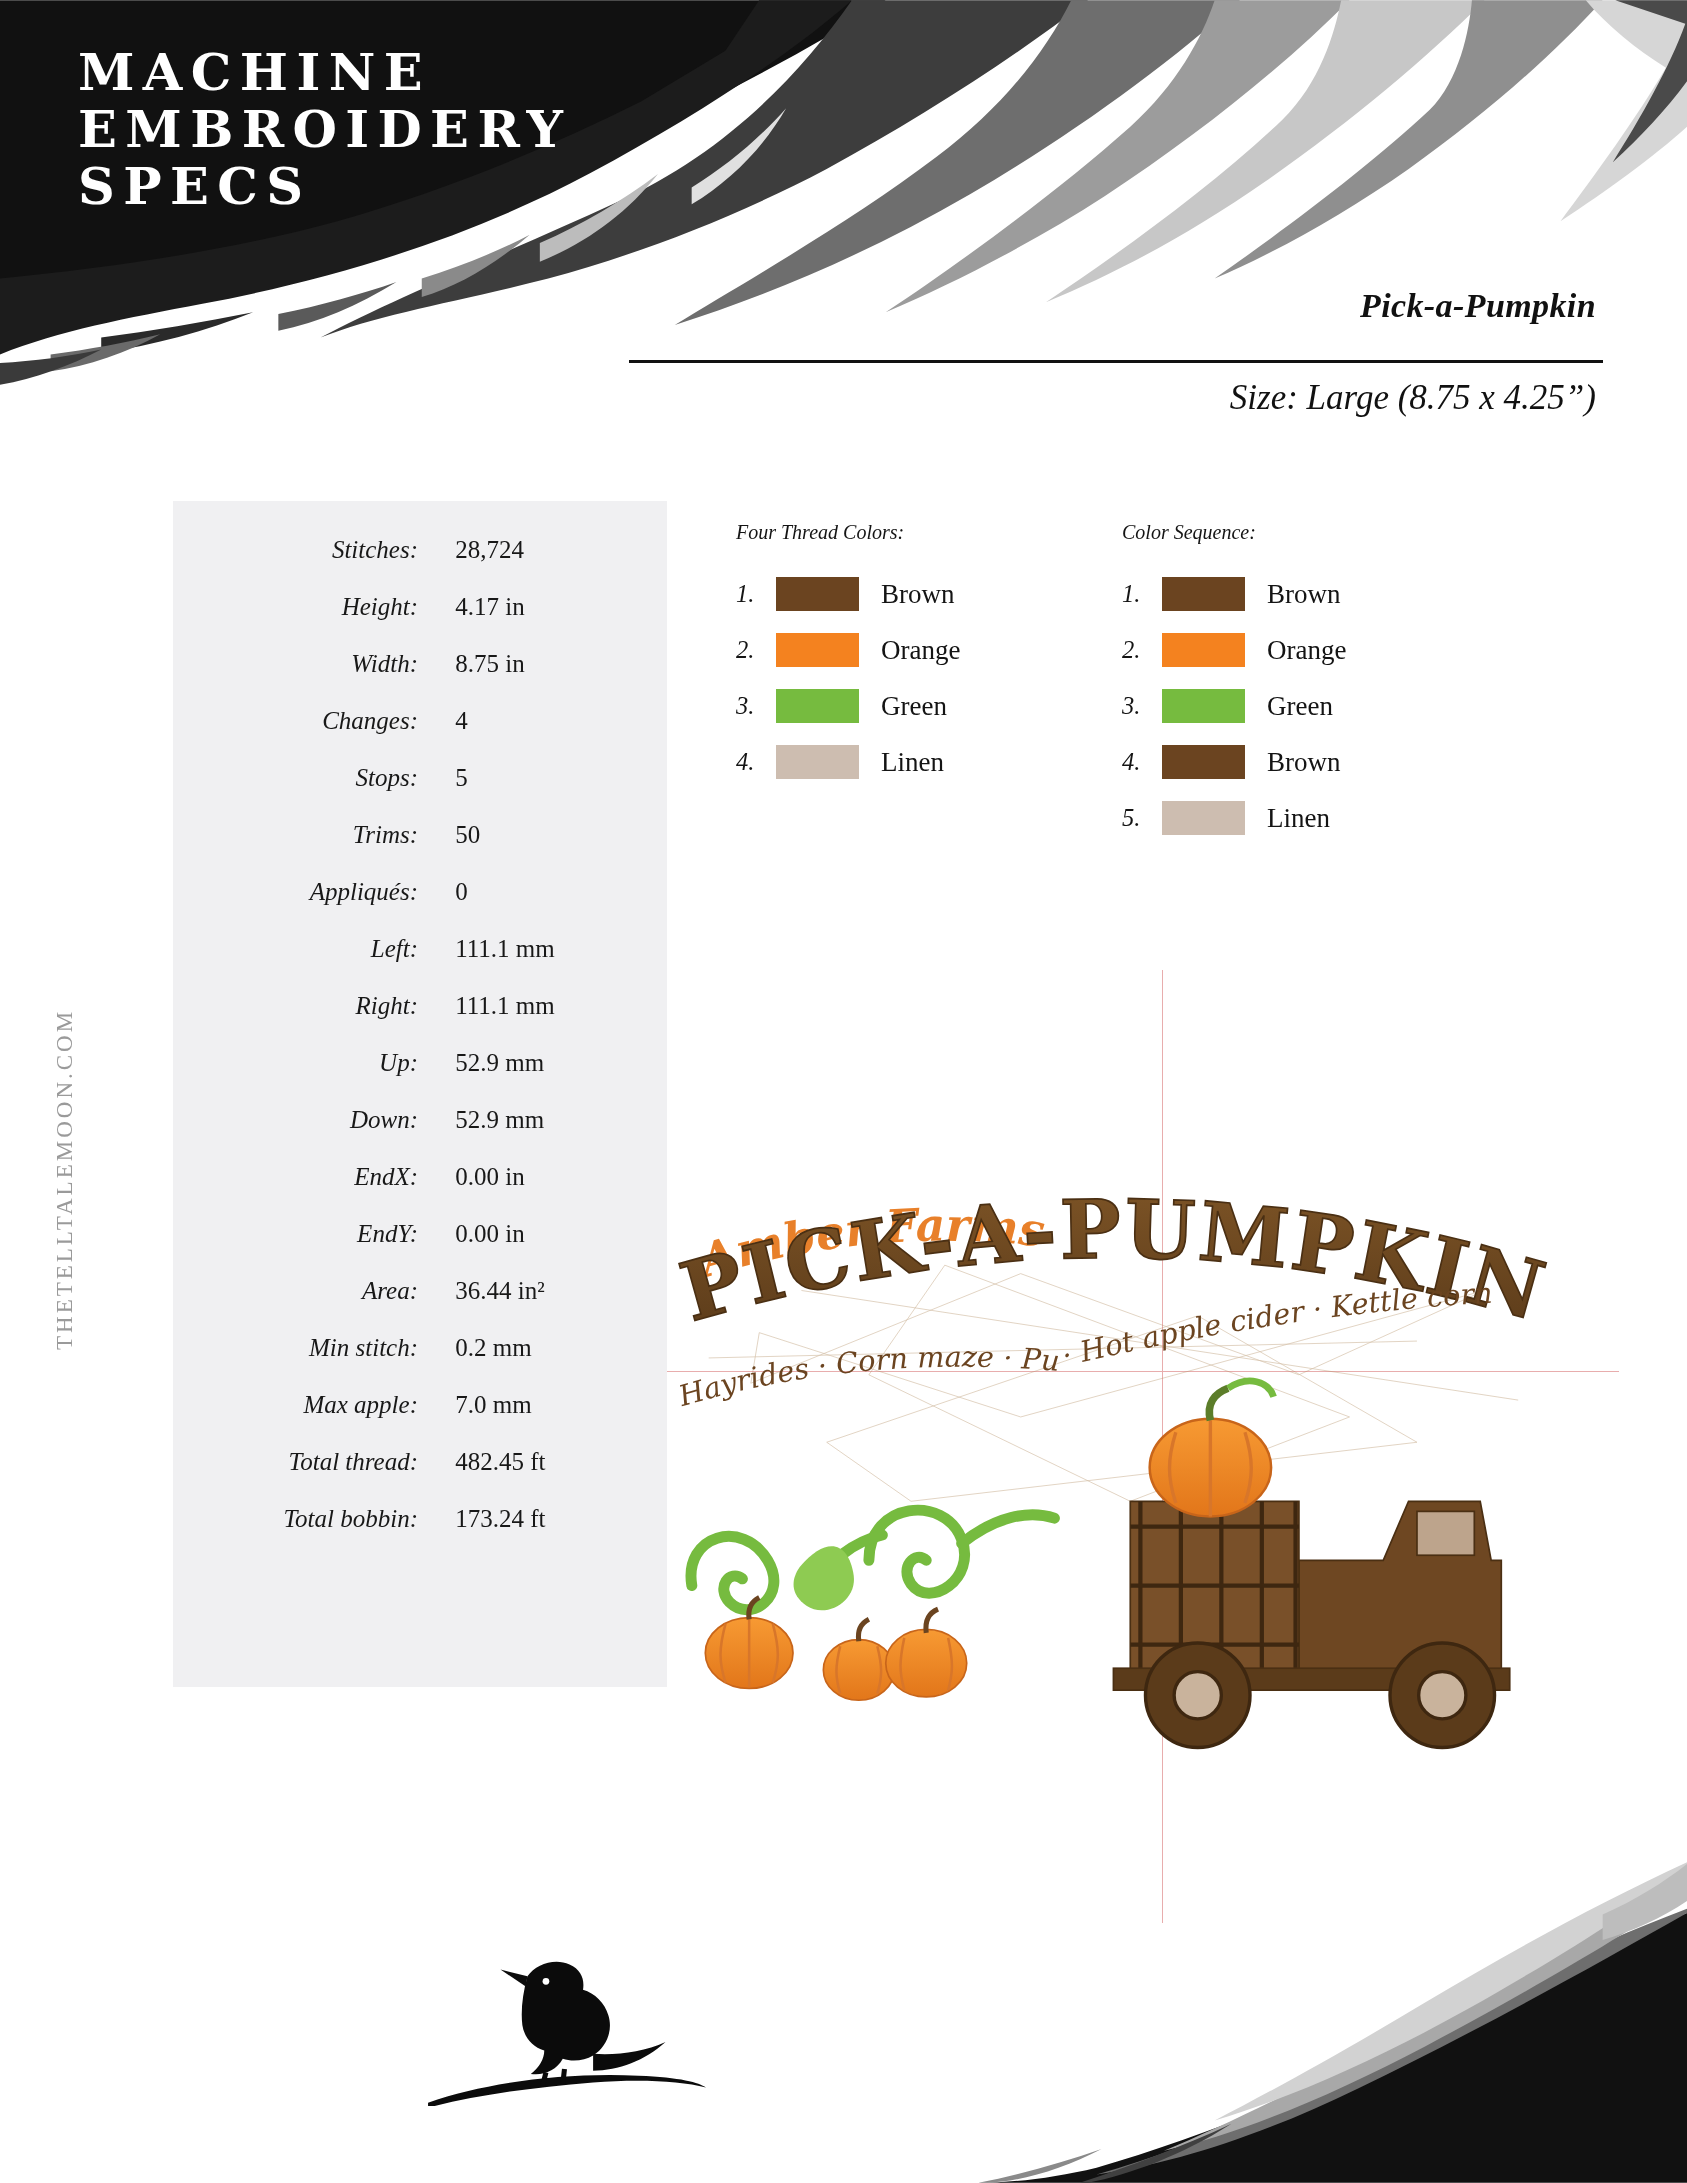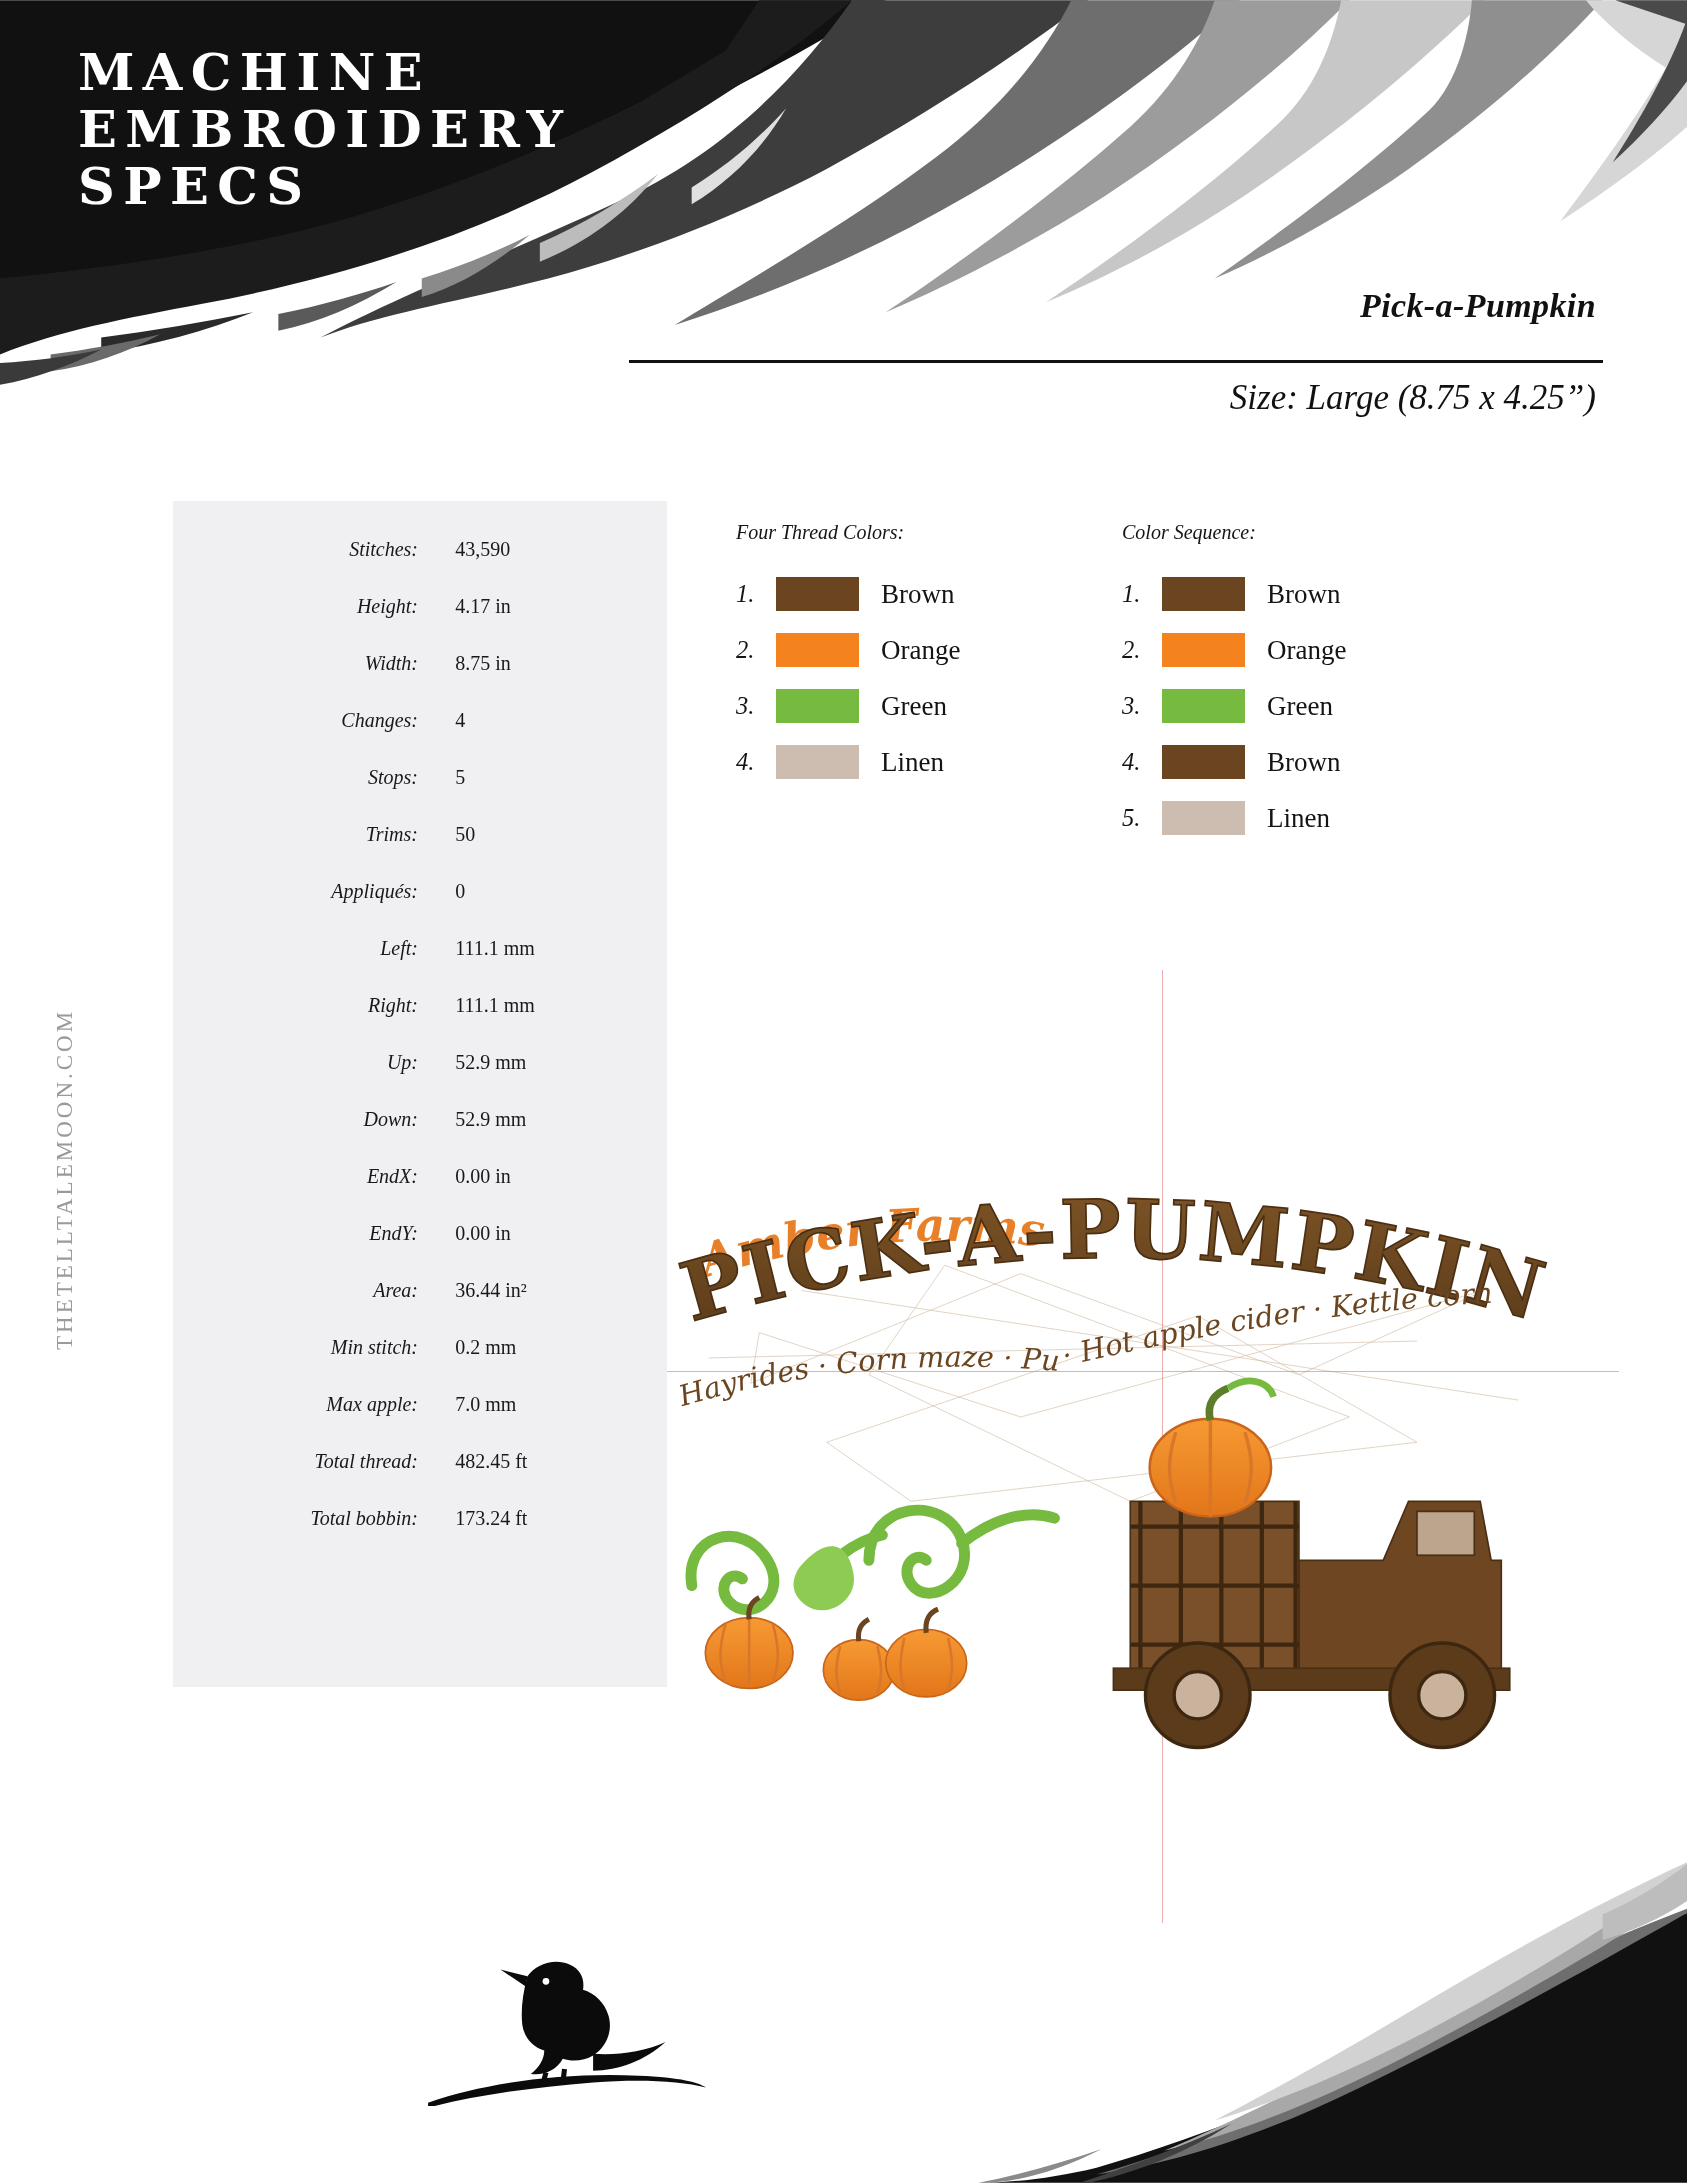--- a/index.html
+++ b/index.html
@@ -83,21 +83,21 @@
     z-index: 3;
   }
   .specs-table {
     position: absolute;
     left: 173px; top: 521px;
     width: 494px;
     z-index: 4;
     border-collapse: collapse;
   }
   .specs-table td {
-    font-size: 20px;
+    font-size: 25px;
     padding: 0;
     height: 57px;
     vertical-align: middle;
   }
   .specs-table td.lbl {
     text-align: right;
     font-style: italic;
     padding-right: 18.6px;
     width: 245px;
     color: #181818;
@@ -241,21 +241,21 @@
 
 <div class="design-name">Pick-a-Pumpkin</div>
 <div class="rule"></div>
 <div class="design-size">Size: Large (8.75 x 4.25”)</div>
 
 <div class="specs-panel"></div>
 <table class="specs-table">
   <tbody>
     <tr>
         <td class="lbl">Stitches:</td>
-        <td class="val">43,590</td>
+        <td class="val">28,724</td>
       </tr>
     <tr>
         <td class="lbl">Height:</td>
         <td class="val">4.17 in</td>
       </tr>
     <tr>
         <td class="lbl">Width:</td>
         <td class="val">8.75 in</td>
       </tr>
     <tr>

